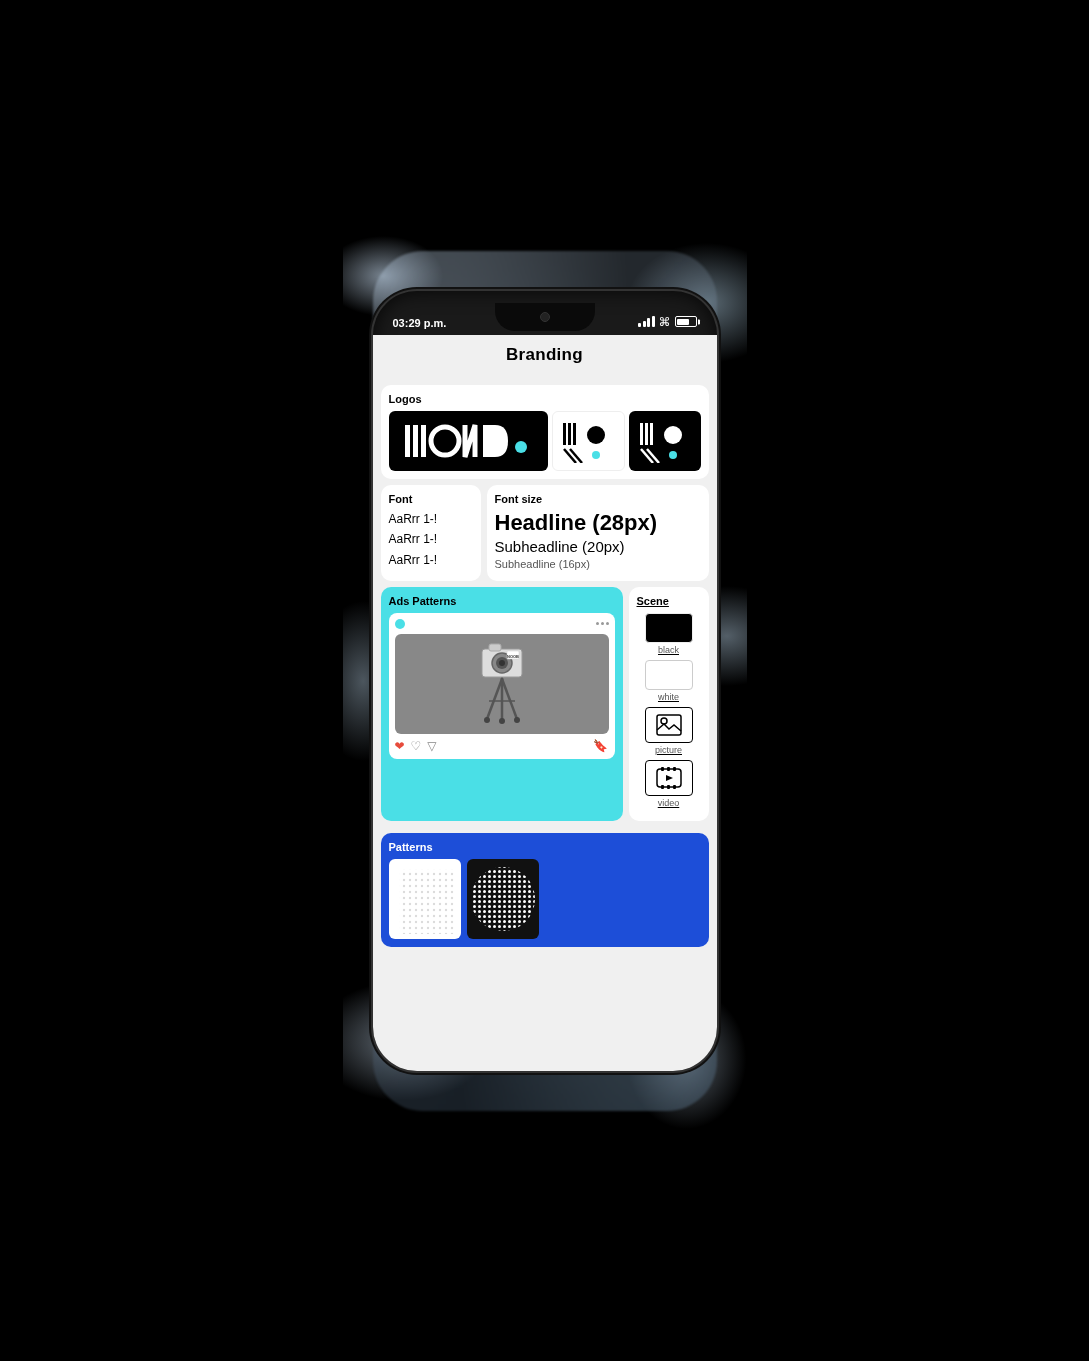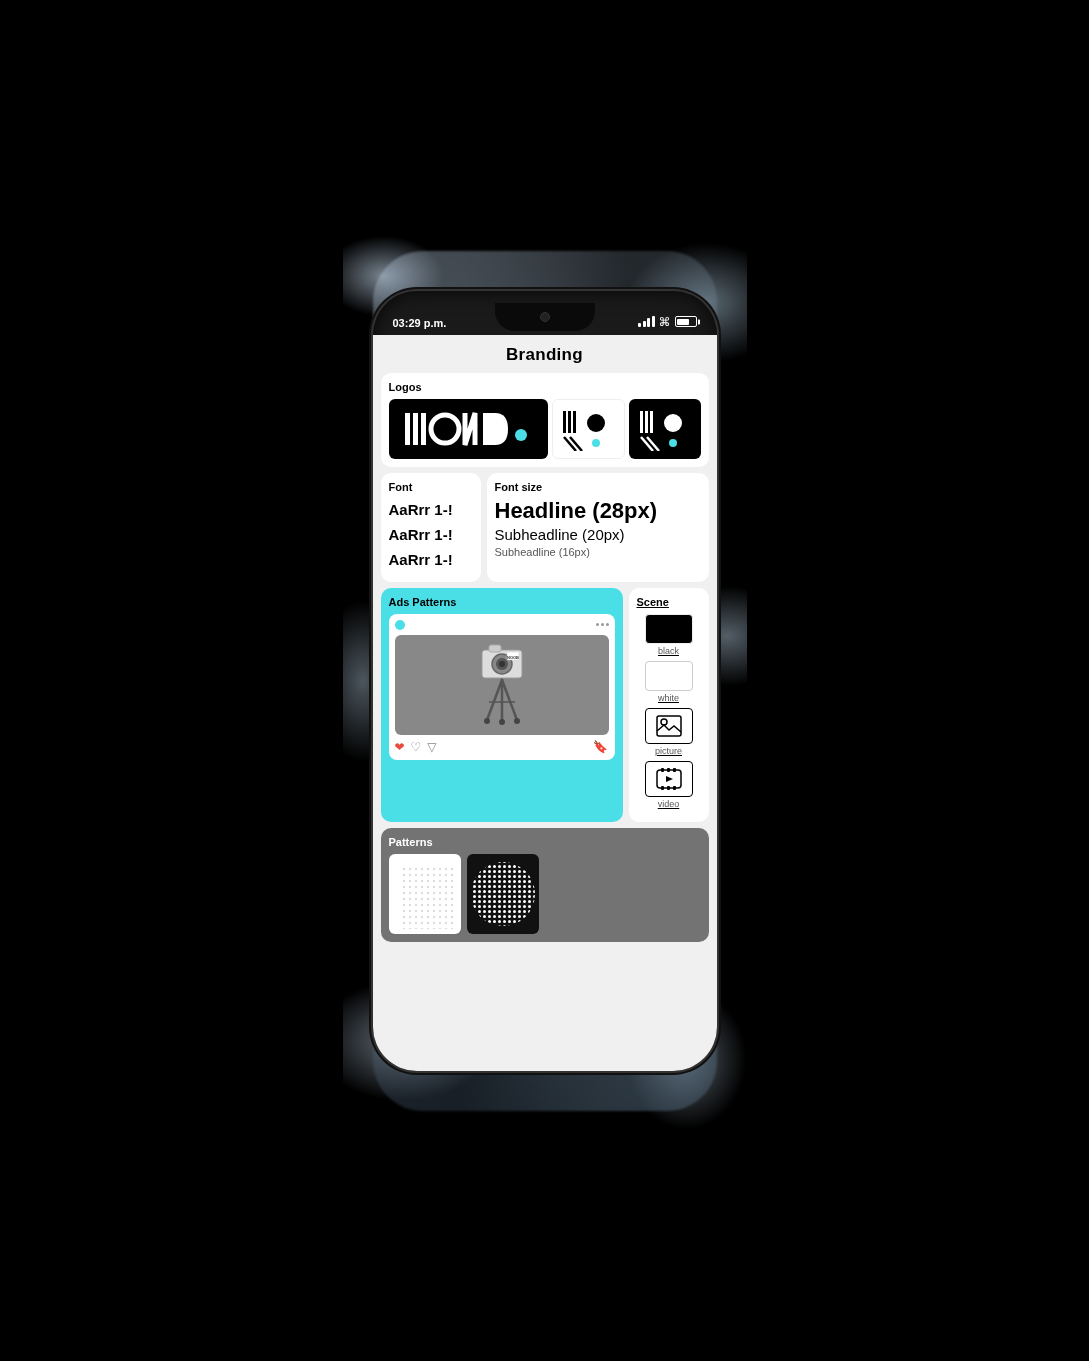--- a/index.html
+++ b/index.html
@@ -173,21 +173,21 @@
       background: #f0f0f0;
       overflow-y: auto;
       scrollbar-width: none;
     }
     .phone-screen::-webkit-scrollbar { display: none; }
 
     
     .page-header {
       background: #f0f0f0;
       text-align: center;
-      padding: 10px 0 8px;
+      padding: 10px 0 20px;
       font-size: 17px;
       font-weight: 700;
       color: #000;
       letter-spacing: 0.3px;
     }
 
     
     .content-area {
       padding: 0 8px 20px;
       display: flex;
@@ -260,24 +260,24 @@
     }
 
     .font-size-card {
       background: #fff;
       border-radius: 10px;
       padding: 8px;
       flex: 1;
     }
 
     .font-sample {
-      font-size: 15px;
+      font-size: 12px;
       color: #000;
       margin-bottom: 4px;
-      font-weight: 700;
+      font-weight: 400;
       line-height: 1.4;
     }
 
     .headline-text {
       font-size: 22px;
       font-weight: 900;
       color: #000;
       line-height: 1.1;
       margin-bottom: 3px;
     }
@@ -427,24 +427,25 @@
       color: #000;
     }
 
     
     .bottom-row {
       display: flex;
       gap: 6px;
     }
 
     .patterns-card {
-      background: #737373;
+      background: #1d4ed8;
       border-radius: 10px;
       padding: 8px;
       flex: 1;
+      margin-top: 6px;
     }
 
     .patterns-title {
       font-size: 11px;
       font-weight: 700;
       color: #fff;
       margin-bottom: 6px;
     }
 
     .patterns-grid {

